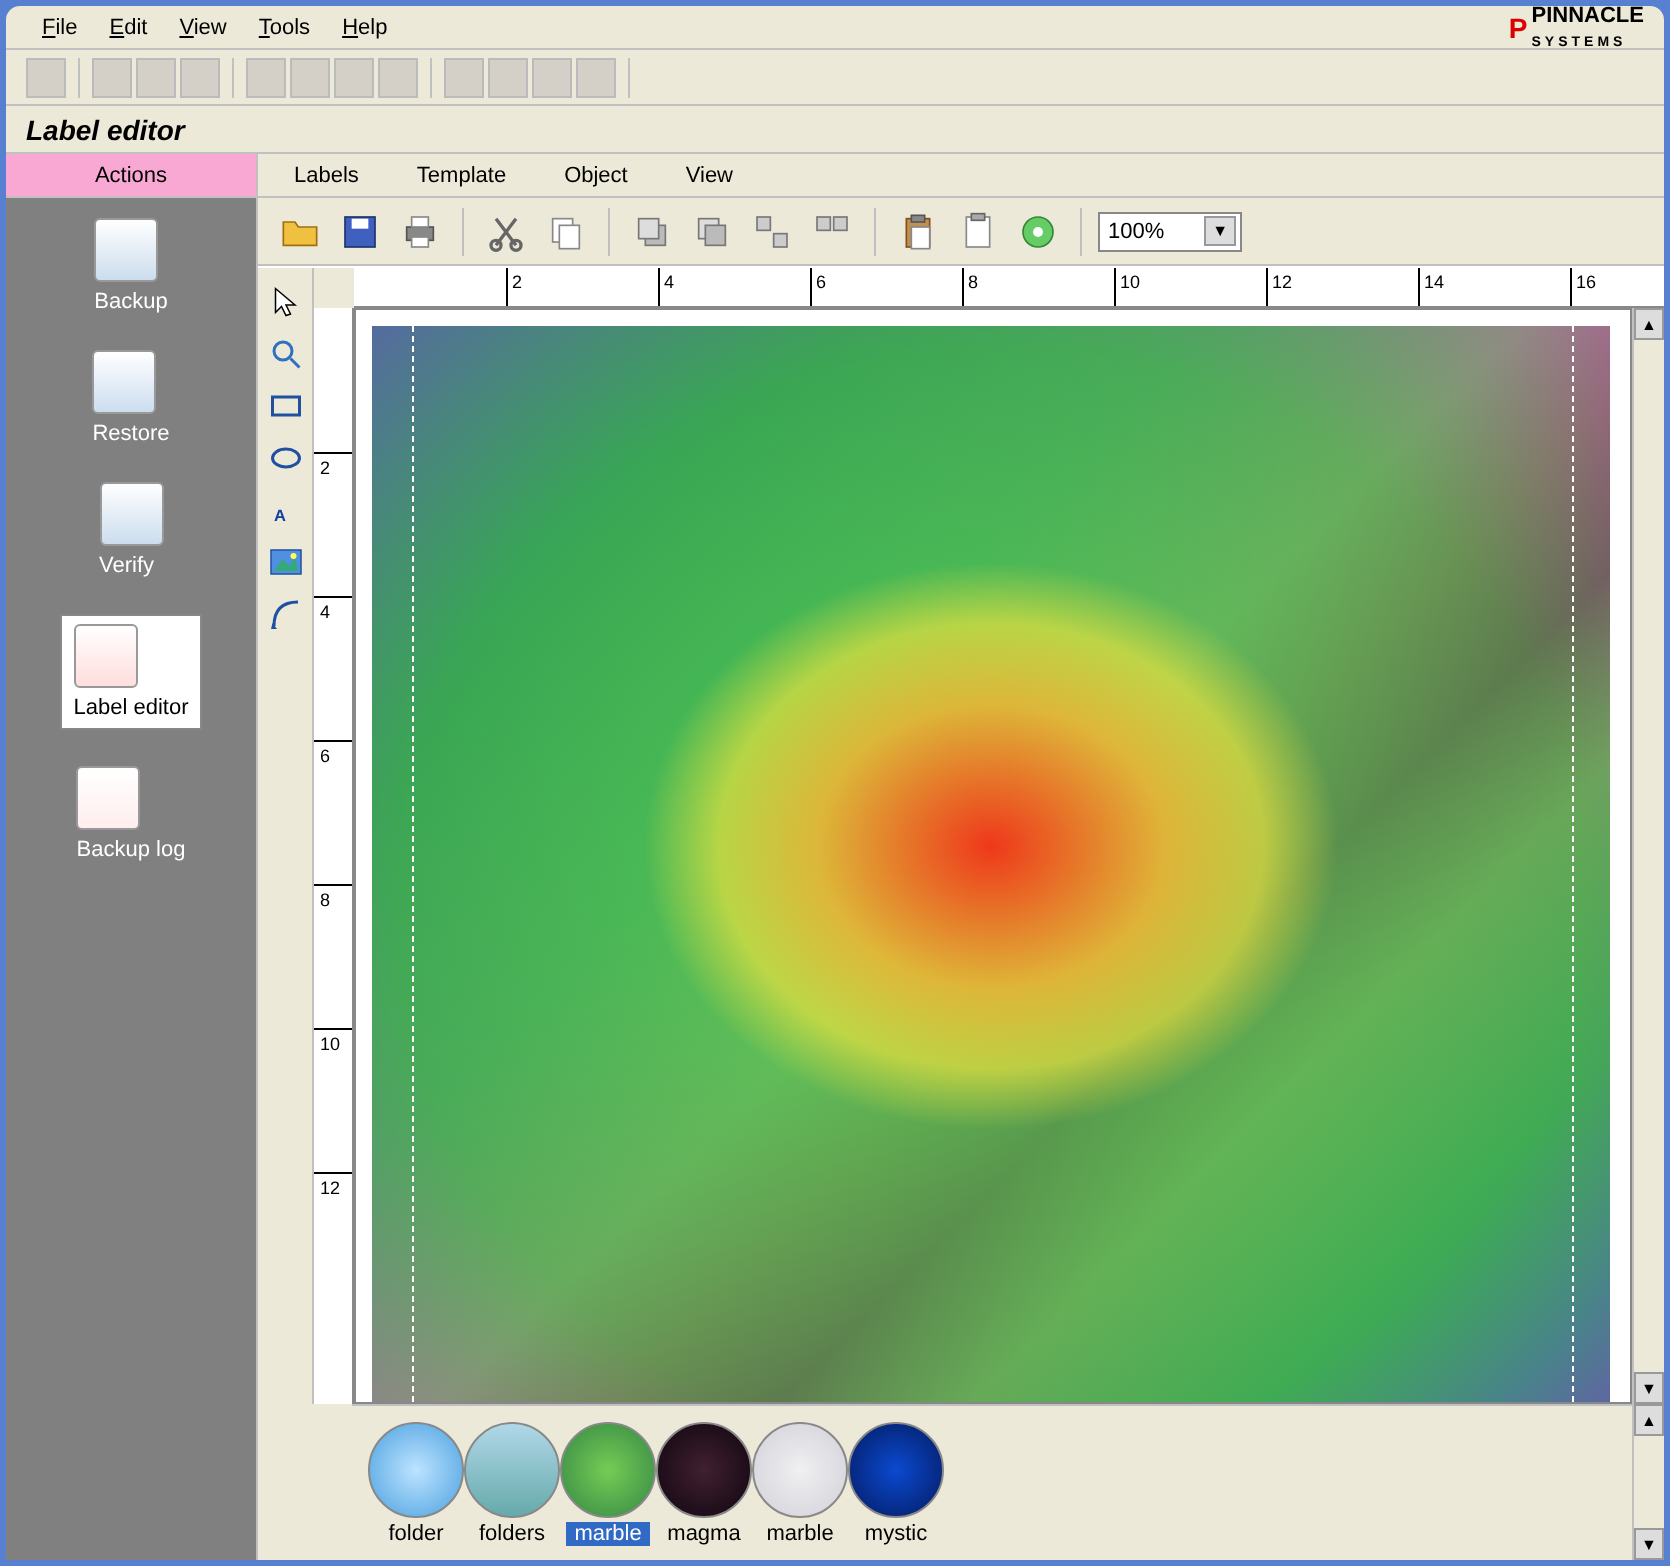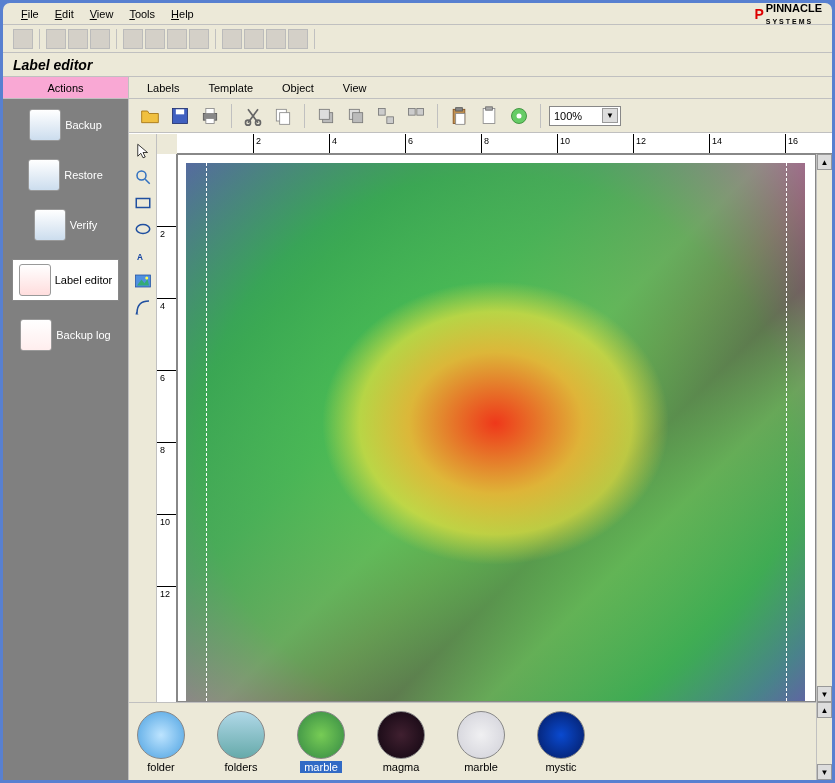--- a/index.html
+++ b/index.html
@@ -16,21 +16,21 @@
 .logo { margin-left: auto; display: flex; align-items: center; gap: 2px; font-size: 10px; font-weight: bold; }
 .logo .p { color: #d00; font-size: 14px; }
 .toolbar-row { height: 28px; display: flex; align-items: center; padding: 0 10px; gap: 6px; border-bottom: 1px solid #c0c0c0; }
 .tbgroup { display: flex; gap: 2px; padding-right: 6px; border-right: 1px solid #c0c0c0; }
 .tbbtn { width: 20px; height: 20px; background: #d4d0c8; border: 1px solid #bbb; }
 .section-title { height: 24px; display: flex; align-items: center; padding: 0 10px; font-weight: bold; font-size: 14px; font-style: italic; border-bottom: 1px solid #c0c0c0; }
 .body { flex: 1; display: flex; min-height: 0; }
 .sidebar { width: 126px; display: flex; flex-direction: column; border-right: 1px solid #c0c0c0; }
 .sidebar-head { height: 22px; display: flex; align-items: center; justify-content: center; border-bottom: 1px solid #c0c0c0; background: #f9a8d4; }
 .sidebar-body { flex: 1; background: #808080; display: flex; flex-direction: column; align-items: center; padding: 10px 0; gap: 18px; }
-.action { display: flex; flex-direction: row; align-items: center; gap: 4px; color: #fff; cursor: pointer; }
+.action { display: flex; flex-direction: column; gap: 4px; color: #fff; cursor: pointer; }
 .action .aicon { width: 32px; height: 32px; background: #ddd; border: 1px solid #999; border-radius: 3px; position: relative; }
 .action.sel { background: #fff; color: #000; padding: 4px 6px; border: 1px solid #888; }
 .main { flex: 1; display: flex; flex-direction: column; min-width: 0; }
 .submenu { height: 22px; display: flex; align-items: center; padding: 0 10px; gap: 13px; border-bottom: 1px solid #c0c0c0; }
 .labelbar { height: 34px; display: flex; align-items: center; padding: 0 8px; gap: 4px; border-bottom: 1px solid #c0c0c0; background: #ece9d8; }
 .lbtn { width: 26px; height: 26px; display: flex; align-items: center; justify-content: center; cursor: pointer; border: 1px solid transparent; }
 .lbtn svg { width: 20px; height: 20px; }
 .sep { width: 1px; height: 24px; background: #c0c0c0; margin: 0 4px; }
 .zoom { width: 72px; height: 20px; border: 1px solid #888; background: #fff; display: flex; align-items: center; padding: 0 4px; position: relative; }
 .zoom::after { content: '▼'; position: absolute; right: 2px; font-size: 8px; background: #ddd; padding: 2px 3px; border: 1px solid #999; }
@@ -46,21 +46,21 @@
 .ruler-v .tick { position: absolute; left: 0; right: 0; border-top: 1px solid #000; }
 .ruler-v .tick span { position: absolute; left: 3px; top: 2px; font-size: 9px; }
 .canvas { flex: 1; background: #fff; position: relative; overflow: hidden; border: 1px solid #888; }
 .img { position: absolute; top: 8px; left: 8px; right: 10px; bottom: -40px; background:
   radial-gradient(ellipse 40% 35% at 50% 45%, rgba(255,40,20,0.9), rgba(255,180,50,0.8) 35%, rgba(255,230,60,0.6) 55%, transparent 70%),
   radial-gradient(ellipse 80% 80% at 50% 50%, rgba(60,200,80,0.85), rgba(40,150,90,0.7) 60%, rgba(100,60,180,0.6) 90%),
   linear-gradient(135deg, #4a8 0%, #6c4 20%, #9d5 35%, #fd6 48%, #f84 55%, #d33 62%, #fc5 70%, #7d4 82%, #5a9 92%, #86b 100%);
 }
 .guide { position: absolute; top: 8px; bottom: -40px; border-left: 1px dashed #fff; }
 .status { height: 18px; padding: 0 8px; display: flex; align-items: center; color: #444; border-top: 1px solid #c0c0c0; }
-.thumbs { height: 78px; display: flex; align-items: center; padding: 4px 8px; gap: 32px; border-top: 1px solid #c0c0c0; background: #ece9d8; overflow: hidden; }
+.thumbs { height: 78px; display: flex; align-items: center; padding: 4px 8px; gap: 0; border-top: 1px solid #c0c0c0; background: #ece9d8; overflow: hidden; margin-left: 47px; }
 .thumb { display: flex; flex-direction: column; align-items: center; gap: 2px; cursor: pointer; }
 .thumb .timg { width: 48px; height: 48px; border-radius: 50%; border: 1px solid #888; }
 .thumb.sel .tlabel { background: #316ac5; color: #fff; padding: 0 4px; }
 .scrolly { width: 16px; background: #ece9d8; border-left: 1px solid #c0c0c0; display: flex; flex-direction: column; }
 .scrolly .sbtn { height: 16px; background: #ddd; border: 1px solid #999; display: flex; align-items: center; justify-content: center; font-size: 8px; cursor: pointer; }
 .scrolly .track { flex: 1; }
 </style>
 </head>
 <body>
 

